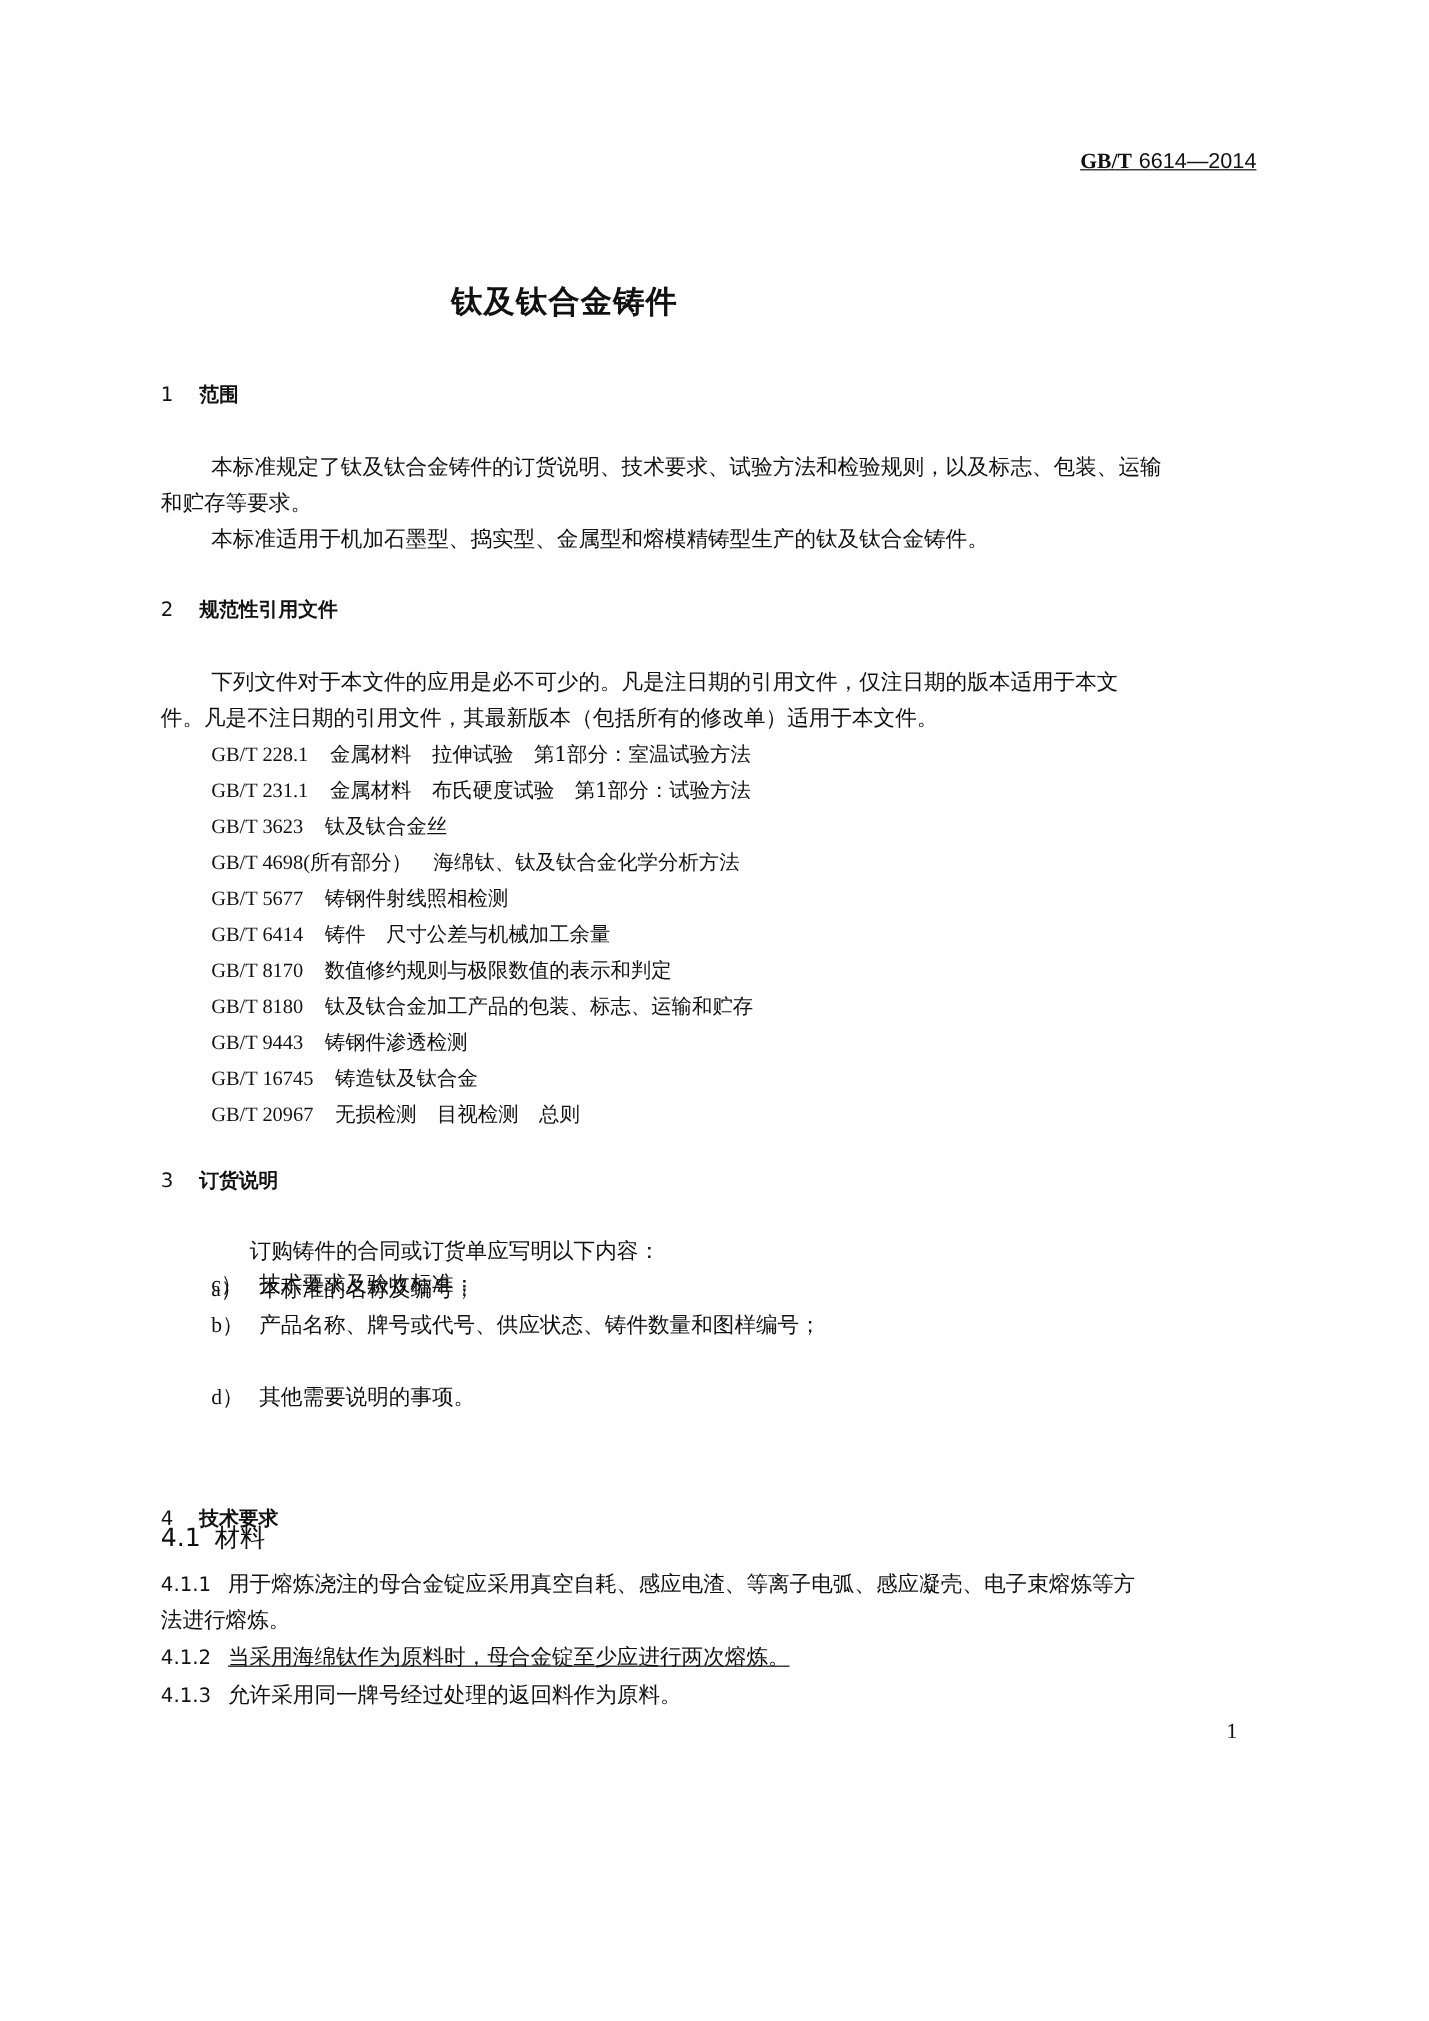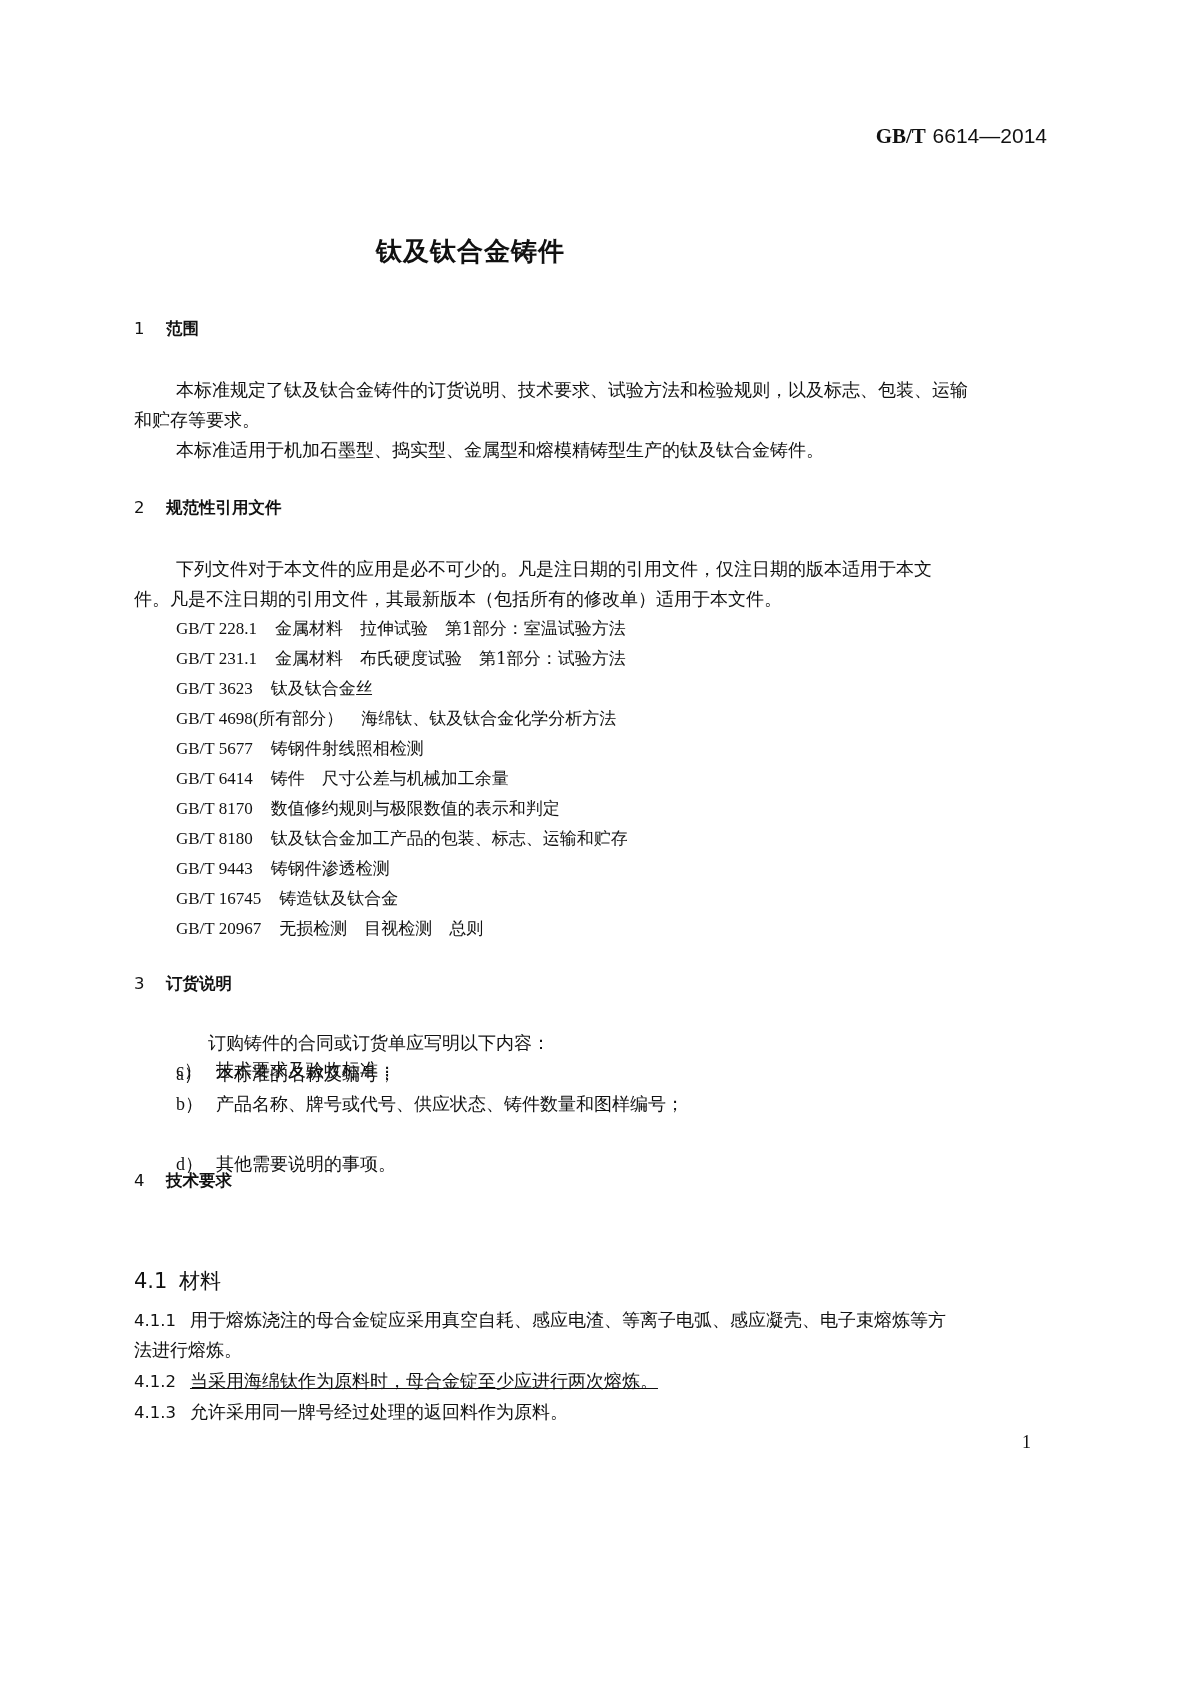--- a/index.html
+++ b/index.html
@@ -4,21 +4,22 @@
   <style>
     html, body { margin: 0; padding: 0; background: #ffffff; }
     body {
       width: 1191px; height: 1684px; position: relative; overflow: hidden;
       color: #111111;
       font-family: "DejaVu Serif", "Liberation Serif", serif;
     }
     .abs { position: absolute; white-space: nowrap; }
     .std-code {
       left: 0; width: 1047px; top: 124px; text-align: right;
-      font-size: 21px;
+      font-size: 18px;
+      text-decoration: underline;
     }
     .std-code .gb { font-family: "Liberation Serif", serif; font-weight: bold; }
     .std-code .num { font-family: "Liberation Sans", sans-serif; }
     .title {
       left: 0; width: 941px; top: 234px; text-align: center;
       font-family: "DejaVu Sans", sans-serif; font-size: 26px; font-weight: bold;
       letter-spacing: 1px;
     }
     .h1 {
       left: 134px; font-family: "DejaVu Sans", sans-serif; font-size: 16.5px; font-weight: bold;
@@ -72,21 +73,21 @@
 
 <div class="abs h1" style="top:973px;">
   <span class="no">3</span><span>订货说明</span>
 </div>
 <div class="abs para indent" style="top:1027px;margin-left:32px;">订购铸件的合同或订货单应写明以下内容：</div>
 <div class="abs list" style="top:1062px;"><span class="mk">a）</span><span>本标准的名称及编号；</span></div>
 <div class="abs list" style="top:1092px;"><span class="mk">b）</span><span>产品名称、牌号或代号、供应状态、铸件数量和图样编号；</span></div>
 <div class="abs list" style="top:1058px;"><span class="mk">c）</span><span>技术要求及验收标准；</span></div>
 <div class="abs list" style="top:1152px;"><span class="mk">d）</span><span>其他需要说明的事项。</span></div>
 
-<div class="abs h1" style="top:1170px;">
+<div class="abs h1" style="top:1255px;">
   <span class="no">4</span><span>技术要求</span>
 </div>
 <div class="abs h2" style="top:1267px;">
   <span class="no">4.1</span><span>材料</span>
 </div>
 
 <div class="abs clause" style="top:1308px;">
   <span class="no">4.1.1</span><span>用于熔炼浇注的母合金锭应采用真空自耗、感应电渣、等离子电弧、感应凝壳、电子束熔炼等方</span>
 </div>
 <div class="abs clause" style="top:1338px;">法进行熔炼。</div>

